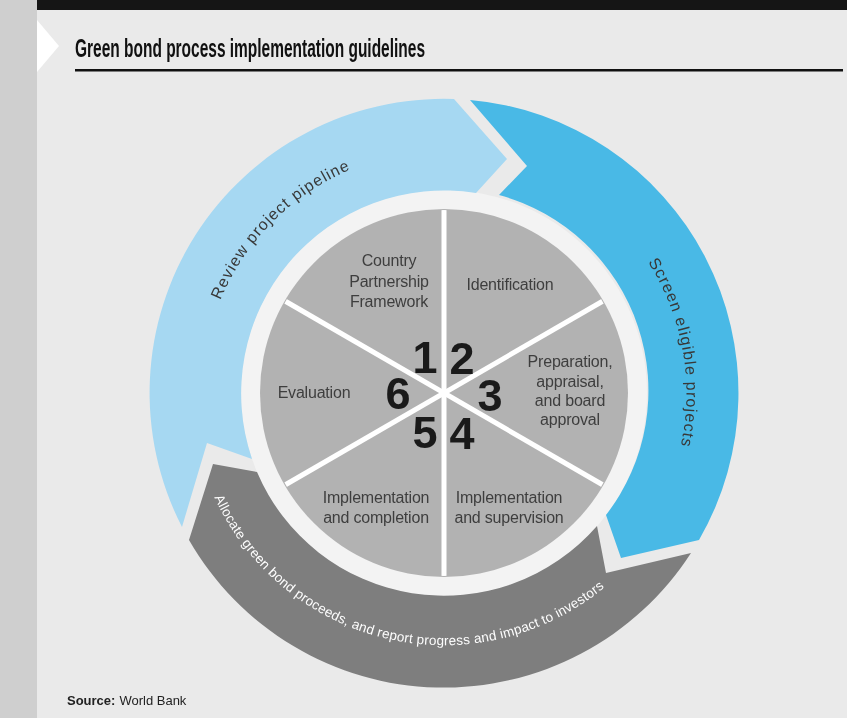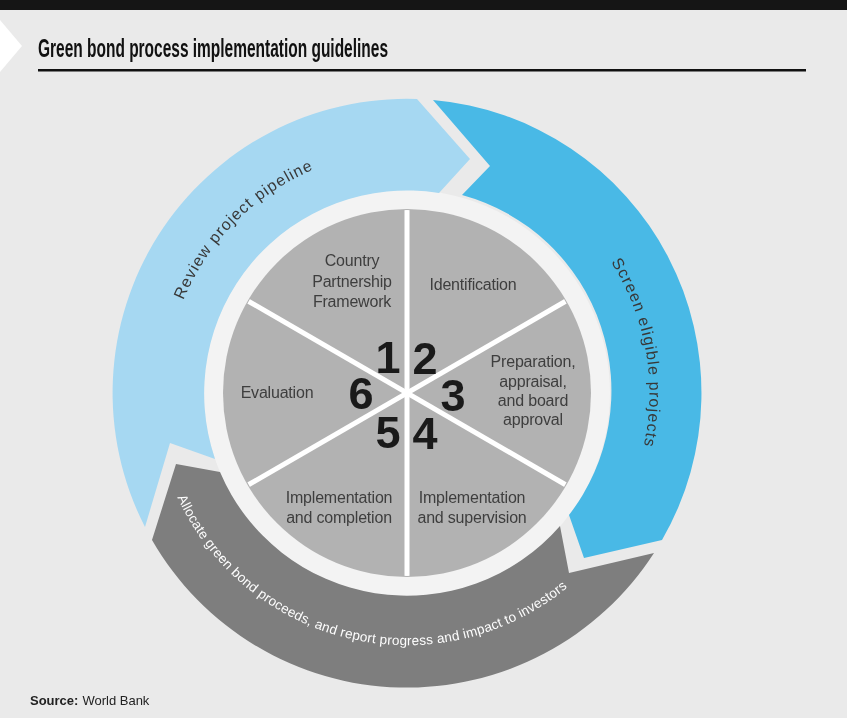--- a/index.html
+++ b/index.html
@@ -1,16 +1,16 @@
 <!DOCTYPE html>
 <html><head>
 <meta charset="utf-8">
 <style>
   html,body{margin:0;padding:0;background:#cfcfcf;}
-  .stage{width:708px;height:718px;position:relative;background:#eab308;font-family:"Liberation Sans",sans-serif;}
+  .stage{width:708px;height:718px;position:relative;background:#eab308;font-family:"Liberation Sans",sans-serif;margin-left:37px;}
   svg{display:block;}
   .figure-title{font-family:"Liberation Sans",sans-serif;font-weight:bold;fill:#111111;font-size:26px;}
   .wedge-label{font-family:"Liberation Sans",sans-serif;font-size:16px;fill:#3e3e3e;letter-spacing:-0.2px;text-anchor:middle;}
   .wedge-number{font-family:"Liberation Sans",sans-serif;font-size:45px;font-weight:bold;fill:#1a1a1a;text-anchor:middle;}
   .arc-text{font-family:"Liberation Sans",sans-serif;font-size:16px;fill:#383838;letter-spacing:1.1px;}
   .arc-text-light{font-family:"Liberation Sans",sans-serif;font-size:13.5px;fill:#fdfdfd;letter-spacing:0.2px;}
   .source-text{font-family:"Liberation Sans",sans-serif;font-size:13px;fill:#222222;}
   .source-bold{font-weight:bold;}
 </style>
 </head>

